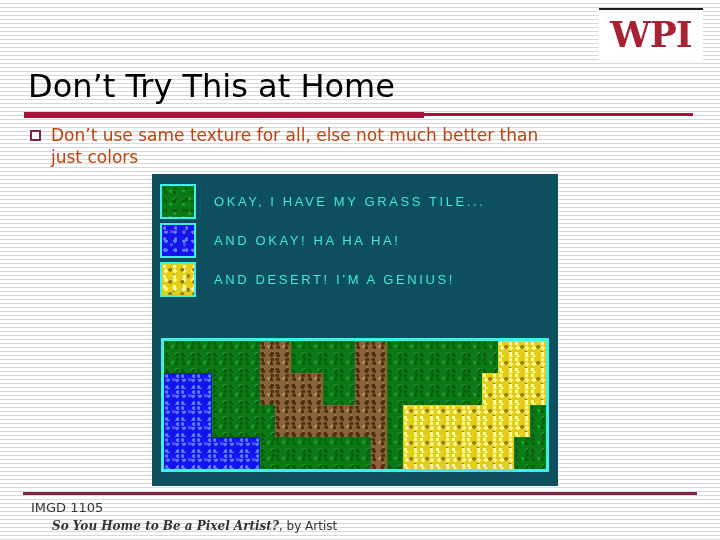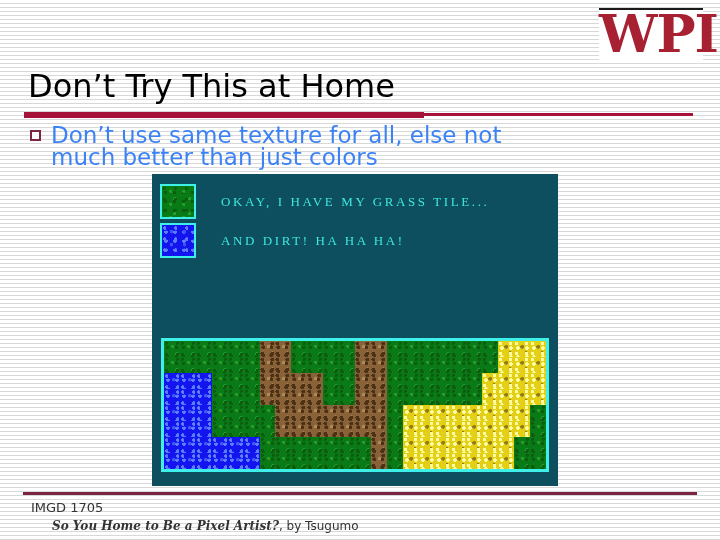--- a/index.html
+++ b/index.html
@@ -39,21 +39,21 @@
     background: #1a1a1a;
   }
   .logo-text {
     position: absolute;
     left: 0;
     top: 1px;
     width: 104px;
     text-align: center;
     font-family: "DejaVu Serif", serif;
     font-weight: bold;
-    font-size: 52px;
+    font-size: 36px;
     line-height: 50px;
     letter-spacing: -1px;
     color: #a82132;
   }
 
   
   .title {
     position: absolute;
     left: 28px;
     top: 66px;
@@ -92,23 +92,23 @@
     width: 11px;
     height: 11px;
     border: 2px solid #7b2540;
     background: #ffffff;
     margin-top: 6px;
     margin-right: 10px;
     flex: 0 0 auto;
     box-sizing: border-box;
   }
   .bullet-text {
-    font-size: 23px;
+    font-size: 17px;
     line-height: 22px;
-    color: #3b82f6;
+    color: #c2410c;
     max-width: 520px;
   }
 
   
   .panel {
     position: absolute;
     left: 152px;
     top: 174px;
     width: 406px;
     height: 312px;
@@ -128,22 +128,22 @@
   }
   .swatch {
     width: 36px;
     height: 35px;
     border: 2px solid #3ef0e8;
     box-sizing: border-box;
     flex: 0 0 auto;
     image-rendering: pixelated;
   }
   .legend-label {
-    margin-left: 25px;
-    font-family: Liberation Serif, serif;
+    margin-left: 18px;
+    font-family: Liberation Sans, sans-serif;
     font-size: 13px;
     letter-spacing: 2.6px;
     color: #3ee8e0;
     white-space: nowrap;
   }
 
   
   .tex-grass {
     background-color: #0a7a17;
     background-image:
@@ -252,21 +252,25 @@
 
 <div class="panel">
 
   <div class="legend">
     <div class="legend-row">
       <div class="swatch tex-grass"></div>
       <div class="legend-label">OKAY, I HAVE MY GRASS TILE...</div>
     </div>
     <div class="legend-row">
       <div class="swatch tex-water"></div>
-      <div class="legend-label">AND DIRT! HA HA HA!</div>
+      <div class="legend-label">AND OKAY! HA HA HA!</div>
+    </div>
+    <div class="legend-row">
+      <div class="swatch tex-desert"></div>
+      <div class="legend-label">AND DESERT!  I’M A GENIUS!</div>
     </div>
   </div>
 
   <div class="map-frame">
     <div class="map-grid" id="map-grid">
         <div class="map-cell tex-grass"></div>
         <div class="map-cell tex-grass"></div>
         <div class="map-cell tex-grass"></div>
         <div class="map-cell tex-grass"></div>
         <div class="map-cell tex-grass"></div>
@@ -456,14 +460,14 @@
         <div class="map-cell tex-desert"></div>
         <div class="map-cell tex-desert"></div>
         <div class="map-cell tex-grass"></div>
         <div class="map-cell tex-grass"></div>
       </div>
   </div>
 
 </div>
 
 <div class="footer-rule"></div>
-<div class="footer-course">IMGD 1705</div>
-<div class="footer-credit"><span class="ital">So You Home to Be a Pixel Artist?</span><span>, by Tsugumo</span></div>
+<div class="footer-course">IMGD 1105</div>
+<div class="footer-credit"><span class="ital">So You Home to Be a Pixel Artist?</span><span>, by Artist</span></div>
 
 </body></html>

